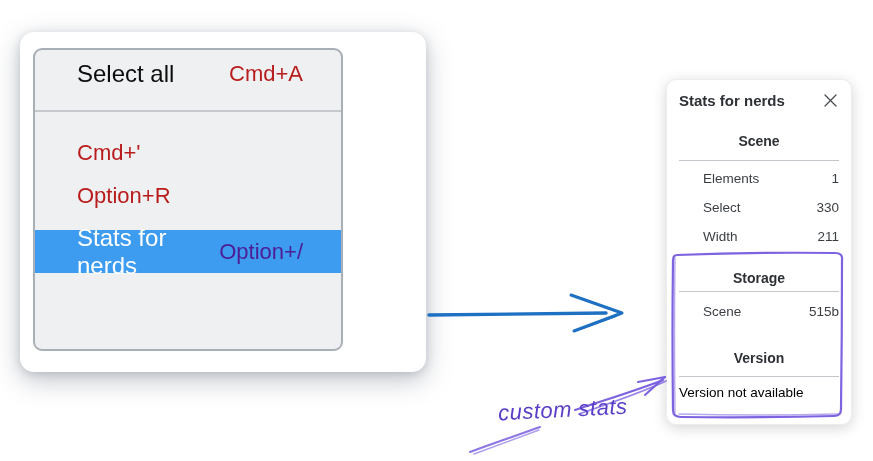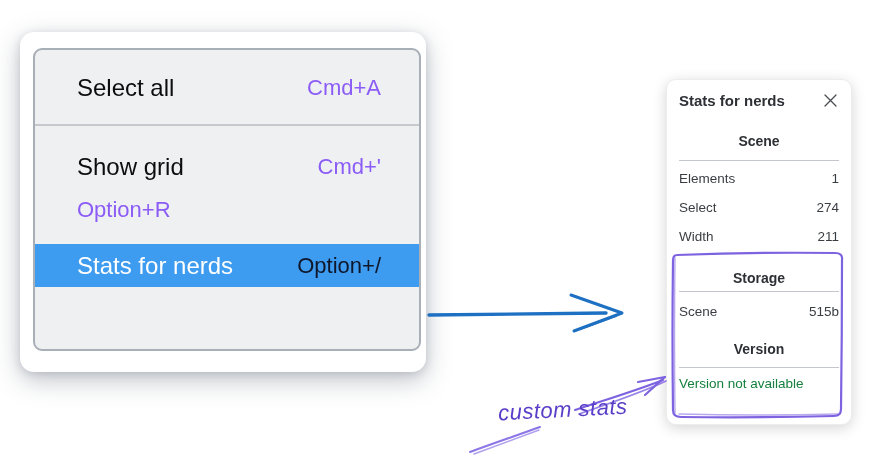--- a/index.html
+++ b/index.html
@@ -9,55 +9,55 @@
     background:#fff; font-family:"Liberation Sans", sans-serif;
   }
 
   
   .menu-card {
     position:absolute; left:20px; top:32px; width:406px; height:340px;
     background:#fff; border-radius:14px;
     box-shadow:0 8px 26px rgba(92,102,118,.38), 0 2px 8px rgba(92,102,118,.22);
   }
   .menu {
-    position:absolute; left:13px; top:16px; width:388px; height:303px;
+    position:absolute; left:13px; top:16px; width:310px; height:303px;
     background:#eff0f2; border:2px solid #a8afb7; border-radius:9px;
-    padding:16px 0 16px 0; overflow:hidden;
+    padding:2px 0 16px 0; overflow:hidden;
   }
   .menu-item {
     height:43px; display:flex; align-items:center; justify-content:space-between;
     padding:0 38px 0 42px; font-size:24px; color:#0d0d0d; cursor:default;
   }
-  .menu-item .shortcut { font-size:22px; color:#8b5cf6; }
+  .menu-item .shortcut { font-size:22px; color:#b91c1c; }
   .menu-sep { border-top:2px solid #c5c8cc; margin:15px 0 19px 0; }
   .menu-item.selected { background:#3d9bf0; color:#ffffff; margin-top:13px; }
-  .menu-item.selected .shortcut { color:#0f172a; }
+  .menu-item.selected .shortcut { color:#4c1d95; }
 
   
   .stats-panel {
     position:absolute; left:666px; top:79px; width:186px; height:346px;
     background:#fff; border-radius:10px; border:1px solid #ededed;
     box-shadow:0 3px 14px rgba(0,0,0,.17);
     padding:0 12px; color:#3a3e43; z-index:10;
   }
   .panel-header { display:flex; align-items:center; justify-content:space-between; padding-top:11px; }
   .panel-title { font-size:15px; font-weight:bold; color:#2d3035; }
   .close-btn { width:18px; height:18px; display:flex; align-items:center; justify-content:center; cursor:pointer; background:none; border:none; }
   .sec-heading { text-align:center; font-weight:bold; font-size:14px; color:#2d3035; }
   .sec-heading.scene { margin-top:24px; }
   .sec-heading.storage { margin-top:19px; }
-  .sec-heading.version { margin-top:15px; }
+  .sec-heading.version { margin-top:24px; }
   .hr { border-top:1px solid #c3c7cb; }
   .hr.h1 { margin-top:11px; }
   .hr.h2 { margin-top:5px; }
   .hr.h3 { margin-top:10px; }
-  .stat-row { display:flex; justify-content:space-between; align-items:center; height:29px; font-size:13.5px; }
+  .stat-row { display:flex; justify-content:space-between; align-items:center; height:29px; font-size:13.5px;margin-left:24px; }
   .stat-row.first { margin-top:3px; }
   .stat-row.storage-first { margin-top:5px; }
-  .version-note { margin-top:8px; font-size:13.5px; color:#15803d; }
+  .version-note { margin-top:8px; font-size:13.5px; color:#000000; }
 
   
   .overlay { position:absolute; left:0; top:0; width:873px; height:461px; pointer-events:none; z-index:20; }
   .annotation-text {
     position:absolute; left:498px; top:397px; z-index:21;
     font-size:22px; font-style:italic; font-weight:500; letter-spacing:.5px;
     color:#5a3ec8; transform:rotate(-3deg); white-space:nowrap;
   }
 </style>
 </head>
@@ -66,21 +66,20 @@
 <div class="stage">
 
   <div class="menu-card">
     <div class="menu">
       <div class="menu-item">
         <span>Select all</span>
         <span class="shortcut">Cmd+A</span>
       </div>
       <div class="menu-sep"></div>
       <div class="menu-item">
-        <span>Show grid</span>
         <span class="shortcut">Cmd+'</span>
       </div>
       <div class="menu-item">
         <span class="shortcut">Option+R</span>
       </div>
       <div class="menu-item selected">
         <span>Stats for nerds</span>
         <span class="shortcut">Option+/</span>
       </div>
     </div>
@@ -97,21 +96,21 @@
     </div>
 
     <div class="sec-heading scene">Scene</div>
     <div class="hr h1"></div>
     <div class="stat-row first">
       <span>Elements</span>
       <span>1</span>
     </div>
     <div class="stat-row">
       <span>Select</span>
-      <span>274</span>
+      <span>330</span>
     </div>
     <div class="stat-row">
       <span>Width</span>
       <span>211</span>
     </div>
 
     <div class="sec-heading storage">Storage</div>
     <div class="hr h2"></div>
     <div class="stat-row storage-first">
       <span>Scene</span>

